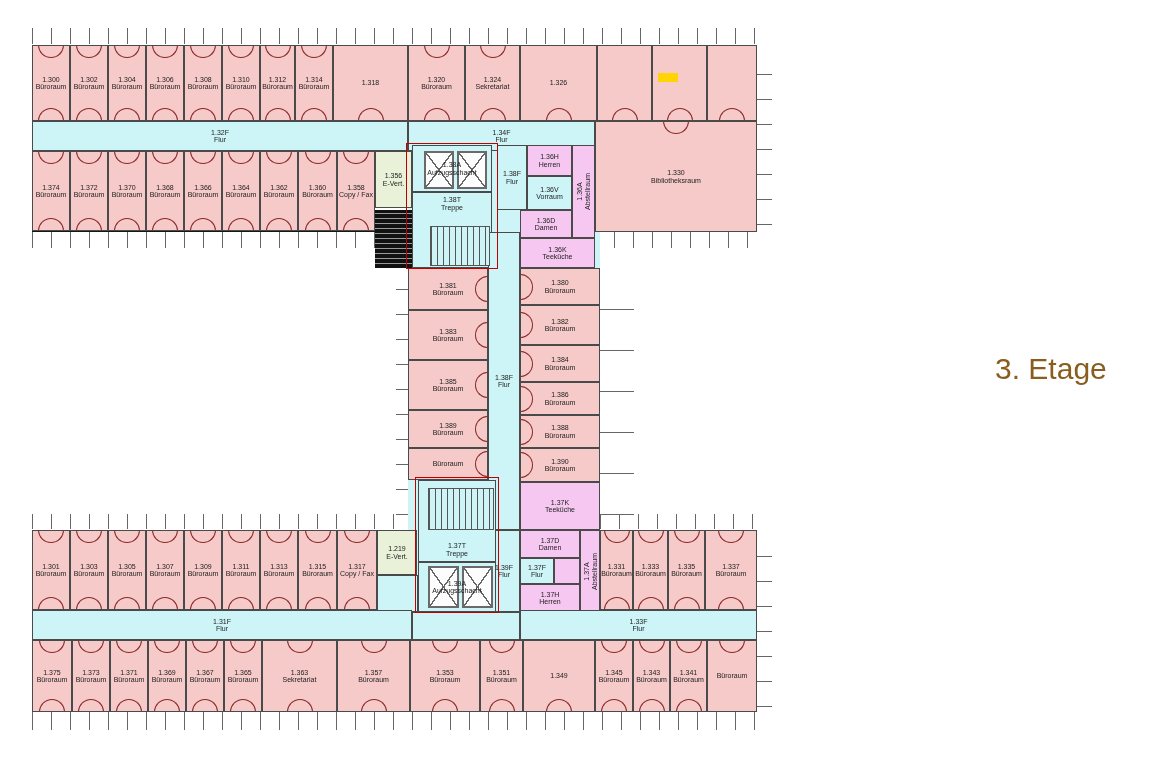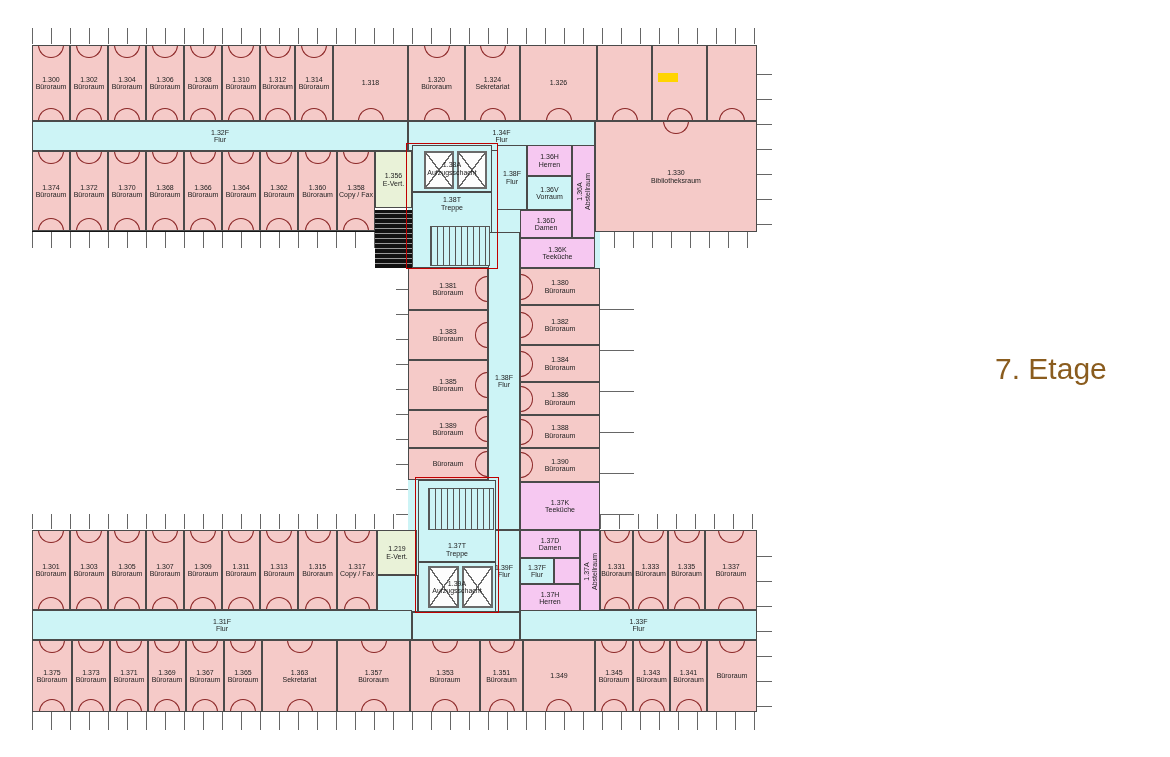--- a/index.html
+++ b/index.html
@@ -711,13 +711,13 @@
     <div class="shaft" style="left: 457px; top: 151px; width: 30px; height: 38px;"></div>
     <div class="shaft" style="left: 428px; top: 566px; width: 31px; height: 42px;"></div>
     <div class="shaft" style="left: 462px; top: 566px; width: 31px; height: 42px;"></div>
     <div class="stairflight" style="left: 430px; top: 226px; width: 60px; height: 40px;"></div>
     <div class="stairflight" style="left: 428px; top: 488px; width: 66px; height: 42px;"></div>
     <div class="hatch" style="left: 375px; top: 210px; width: 37px; height: 58px;"></div>
     <div class="redzone" style="left: 406px; top: 143px; width: 92px; height: 126px;"></div>
     <div class="redzone" style="left: 415px; top: 477px; width: 84px; height: 136px;"></div>
     <div class="marker" style="left: 658px; top: 73px; width: 20px; height: 9px;"></div>
   </div>
-<div id="floor-title">7. Etage</div>
+<div id="floor-title">3. Etage</div>
 
 </body></html>

